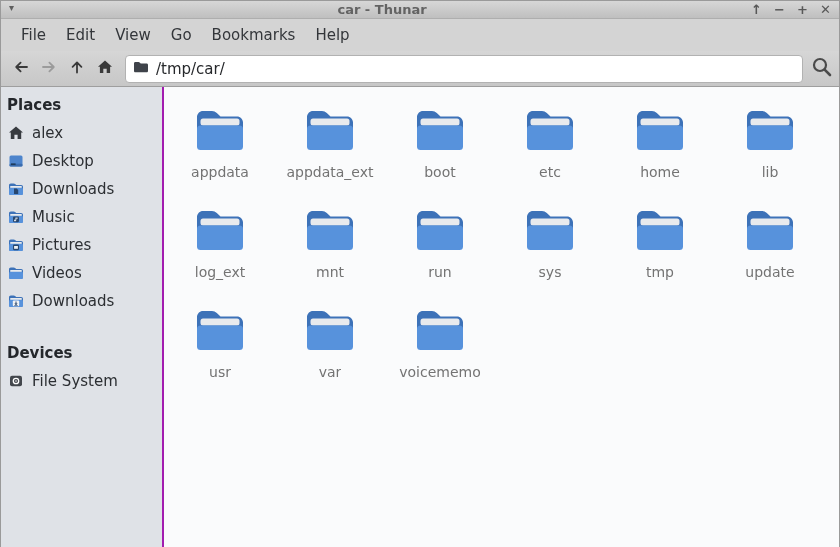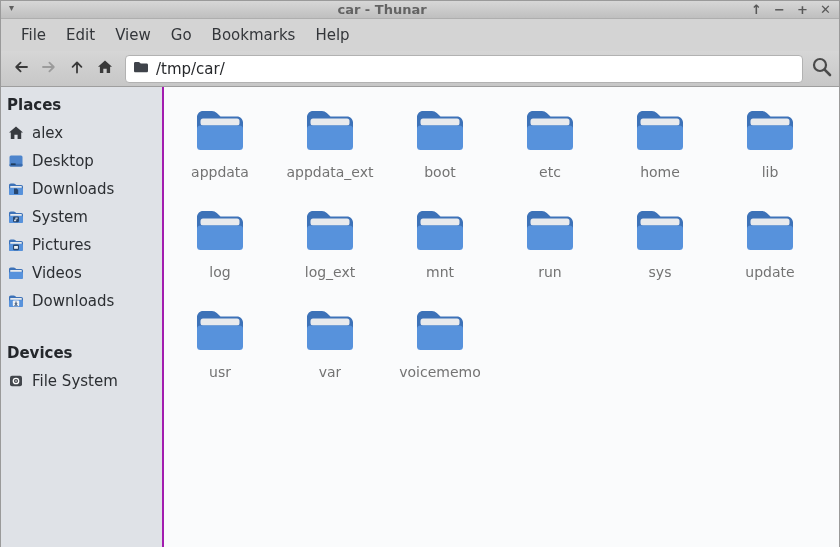--- a/index.html
+++ b/index.html
@@ -155,21 +155,21 @@
             <svg width="16" height="16" viewBox="0 0 16 16">
               <path d="M1,4.2 C1,3.2 1.8,2.4 2.8,2.4 L5.6,2.4 C6.2,2.4 6.7,2.6 7.1,3 L8.2,4.1 L13.2,4.1 C14.2,4.1 15,4.9 15,5.9 L15,12.2 C15,13.2 14.2,14 13.2,14 L2.8,14 C1.8,14 1,13.2 1,12.2 Z" fill="#3d72b8"></path>
               <rect x="2.1" y="4.9" width="11.8" height="2.2" rx="0.8" fill="#e8eaed"></rect>
               <rect x="1" y="6.7" width="14" height="7.3" rx="1.5" fill="#5792dc"></rect>
               <rect x="5" y="7.6" width="6" height="5.6" rx="1.1" fill="#27466e"></rect>
               <circle cx="7" cy="11.4" r="0.9" fill="#fff"></circle>
               <rect x="7.6" y="8.7" width="0.7" height="2.7" fill="#fff"></rect>
               <rect x="7.6" y="8.7" width="2.2" height="0.8" fill="#fff"></rect>
             </svg>
           </span>
-          <span>System</span>
+          <span>Music</span>
         </div>
         <div class="side-item">
           <span class="side-icon">
             <svg width="16" height="16" viewBox="0 0 16 16">
               <path d="M1,4.2 C1,3.2 1.8,2.4 2.8,2.4 L5.6,2.4 C6.2,2.4 6.7,2.6 7.1,3 L8.2,4.1 L13.2,4.1 C14.2,4.1 15,4.9 15,5.9 L15,12.2 C15,13.2 14.2,14 13.2,14 L2.8,14 C1.8,14 1,13.2 1,12.2 Z" fill="#3d72b8"></path>
               <rect x="2.1" y="4.9" width="11.8" height="2.2" rx="0.8" fill="#e8eaed"></rect>
               <rect x="1" y="6.7" width="14" height="7.3" rx="1.5" fill="#5792dc"></rect>
               <rect x="5" y="7.6" width="6" height="5.6" rx="1.1" fill="#27466e"></rect>
               <rect x="6.1" y="9" width="3.8" height="2.8" fill="#eef1f4"></rect>
             </svg>
@@ -260,28 +260,20 @@
                 <rect x="4" y="19.5" width="46" height="24.5" rx="3.5" fill="#5792dc"></rect>
               </svg></span>
             <span class="file-label">lib</span>
           </div>
           <div class="file-item">
             <span class="file-icon"><svg width="54" height="46" viewBox="0 0 54 46">
                 <path d="M4,11 C4,7.7 6.7,5 10,5 L19,5 C20.8,5 22.5,5.7 23.8,7 L27.5,10.5 L44,10.5 C47.3,10.5 50,13.2 50,16.5 L50,38 C50,41.3 47.3,44 44,44 L10,44 C6.7,44 4,41.3 4,38 Z" fill="#3d72b8"></path>
                 <rect x="7.5" y="12.5" width="39" height="7" rx="2.5" fill="#e8eaed"></rect>
                 <rect x="4" y="19.5" width="46" height="24.5" rx="3.5" fill="#5792dc"></rect>
               </svg></span>
-            <span class="file-label">log</span>
-          </div>
-          <div class="file-item">
-            <span class="file-icon"><svg width="54" height="46" viewBox="0 0 54 46">
-                <path d="M4,11 C4,7.7 6.7,5 10,5 L19,5 C20.8,5 22.5,5.7 23.8,7 L27.5,10.5 L44,10.5 C47.3,10.5 50,13.2 50,16.5 L50,38 C50,41.3 47.3,44 44,44 L10,44 C6.7,44 4,41.3 4,38 Z" fill="#3d72b8"></path>
-                <rect x="7.5" y="12.5" width="39" height="7" rx="2.5" fill="#e8eaed"></rect>
-                <rect x="4" y="19.5" width="46" height="24.5" rx="3.5" fill="#5792dc"></rect>
-              </svg></span>
             <span class="file-label">log_ext</span>
           </div>
           <div class="file-item">
             <span class="file-icon"><svg width="54" height="46" viewBox="0 0 54 46">
                 <path d="M4,11 C4,7.7 6.7,5 10,5 L19,5 C20.8,5 22.5,5.7 23.8,7 L27.5,10.5 L44,10.5 C47.3,10.5 50,13.2 50,16.5 L50,38 C50,41.3 47.3,44 44,44 L10,44 C6.7,44 4,41.3 4,38 Z" fill="#3d72b8"></path>
                 <rect x="7.5" y="12.5" width="39" height="7" rx="2.5" fill="#e8eaed"></rect>
                 <rect x="4" y="19.5" width="46" height="24.5" rx="3.5" fill="#5792dc"></rect>
               </svg></span>
             <span class="file-label">mnt</span>
           </div>
@@ -293,20 +285,28 @@
               </svg></span>
             <span class="file-label">run</span>
           </div>
           <div class="file-item">
             <span class="file-icon"><svg width="54" height="46" viewBox="0 0 54 46">
                 <path d="M4,11 C4,7.7 6.7,5 10,5 L19,5 C20.8,5 22.5,5.7 23.8,7 L27.5,10.5 L44,10.5 C47.3,10.5 50,13.2 50,16.5 L50,38 C50,41.3 47.3,44 44,44 L10,44 C6.7,44 4,41.3 4,38 Z" fill="#3d72b8"></path>
                 <rect x="7.5" y="12.5" width="39" height="7" rx="2.5" fill="#e8eaed"></rect>
                 <rect x="4" y="19.5" width="46" height="24.5" rx="3.5" fill="#5792dc"></rect>
               </svg></span>
             <span class="file-label">sys</span>
+          </div>
+          <div class="file-item">
+            <span class="file-icon"><svg width="54" height="46" viewBox="0 0 54 46">
+                <path d="M4,11 C4,7.7 6.7,5 10,5 L19,5 C20.8,5 22.5,5.7 23.8,7 L27.5,10.5 L44,10.5 C47.3,10.5 50,13.2 50,16.5 L50,38 C50,41.3 47.3,44 44,44 L10,44 C6.7,44 4,41.3 4,38 Z" fill="#3d72b8"></path>
+                <rect x="7.5" y="12.5" width="39" height="7" rx="2.5" fill="#e8eaed"></rect>
+                <rect x="4" y="19.5" width="46" height="24.5" rx="3.5" fill="#5792dc"></rect>
+              </svg></span>
+            <span class="file-label">tmp</span>
           </div>
           <div class="file-item">
             <span class="file-icon"><svg width="54" height="46" viewBox="0 0 54 46">
                 <path d="M4,11 C4,7.7 6.7,5 10,5 L19,5 C20.8,5 22.5,5.7 23.8,7 L27.5,10.5 L44,10.5 C47.3,10.5 50,13.2 50,16.5 L50,38 C50,41.3 47.3,44 44,44 L10,44 C6.7,44 4,41.3 4,38 Z" fill="#3d72b8"></path>
                 <rect x="7.5" y="12.5" width="39" height="7" rx="2.5" fill="#e8eaed"></rect>
                 <rect x="4" y="19.5" width="46" height="24.5" rx="3.5" fill="#5792dc"></rect>
               </svg></span>
             <span class="file-label">update</span>
           </div>
           <div class="file-item">

